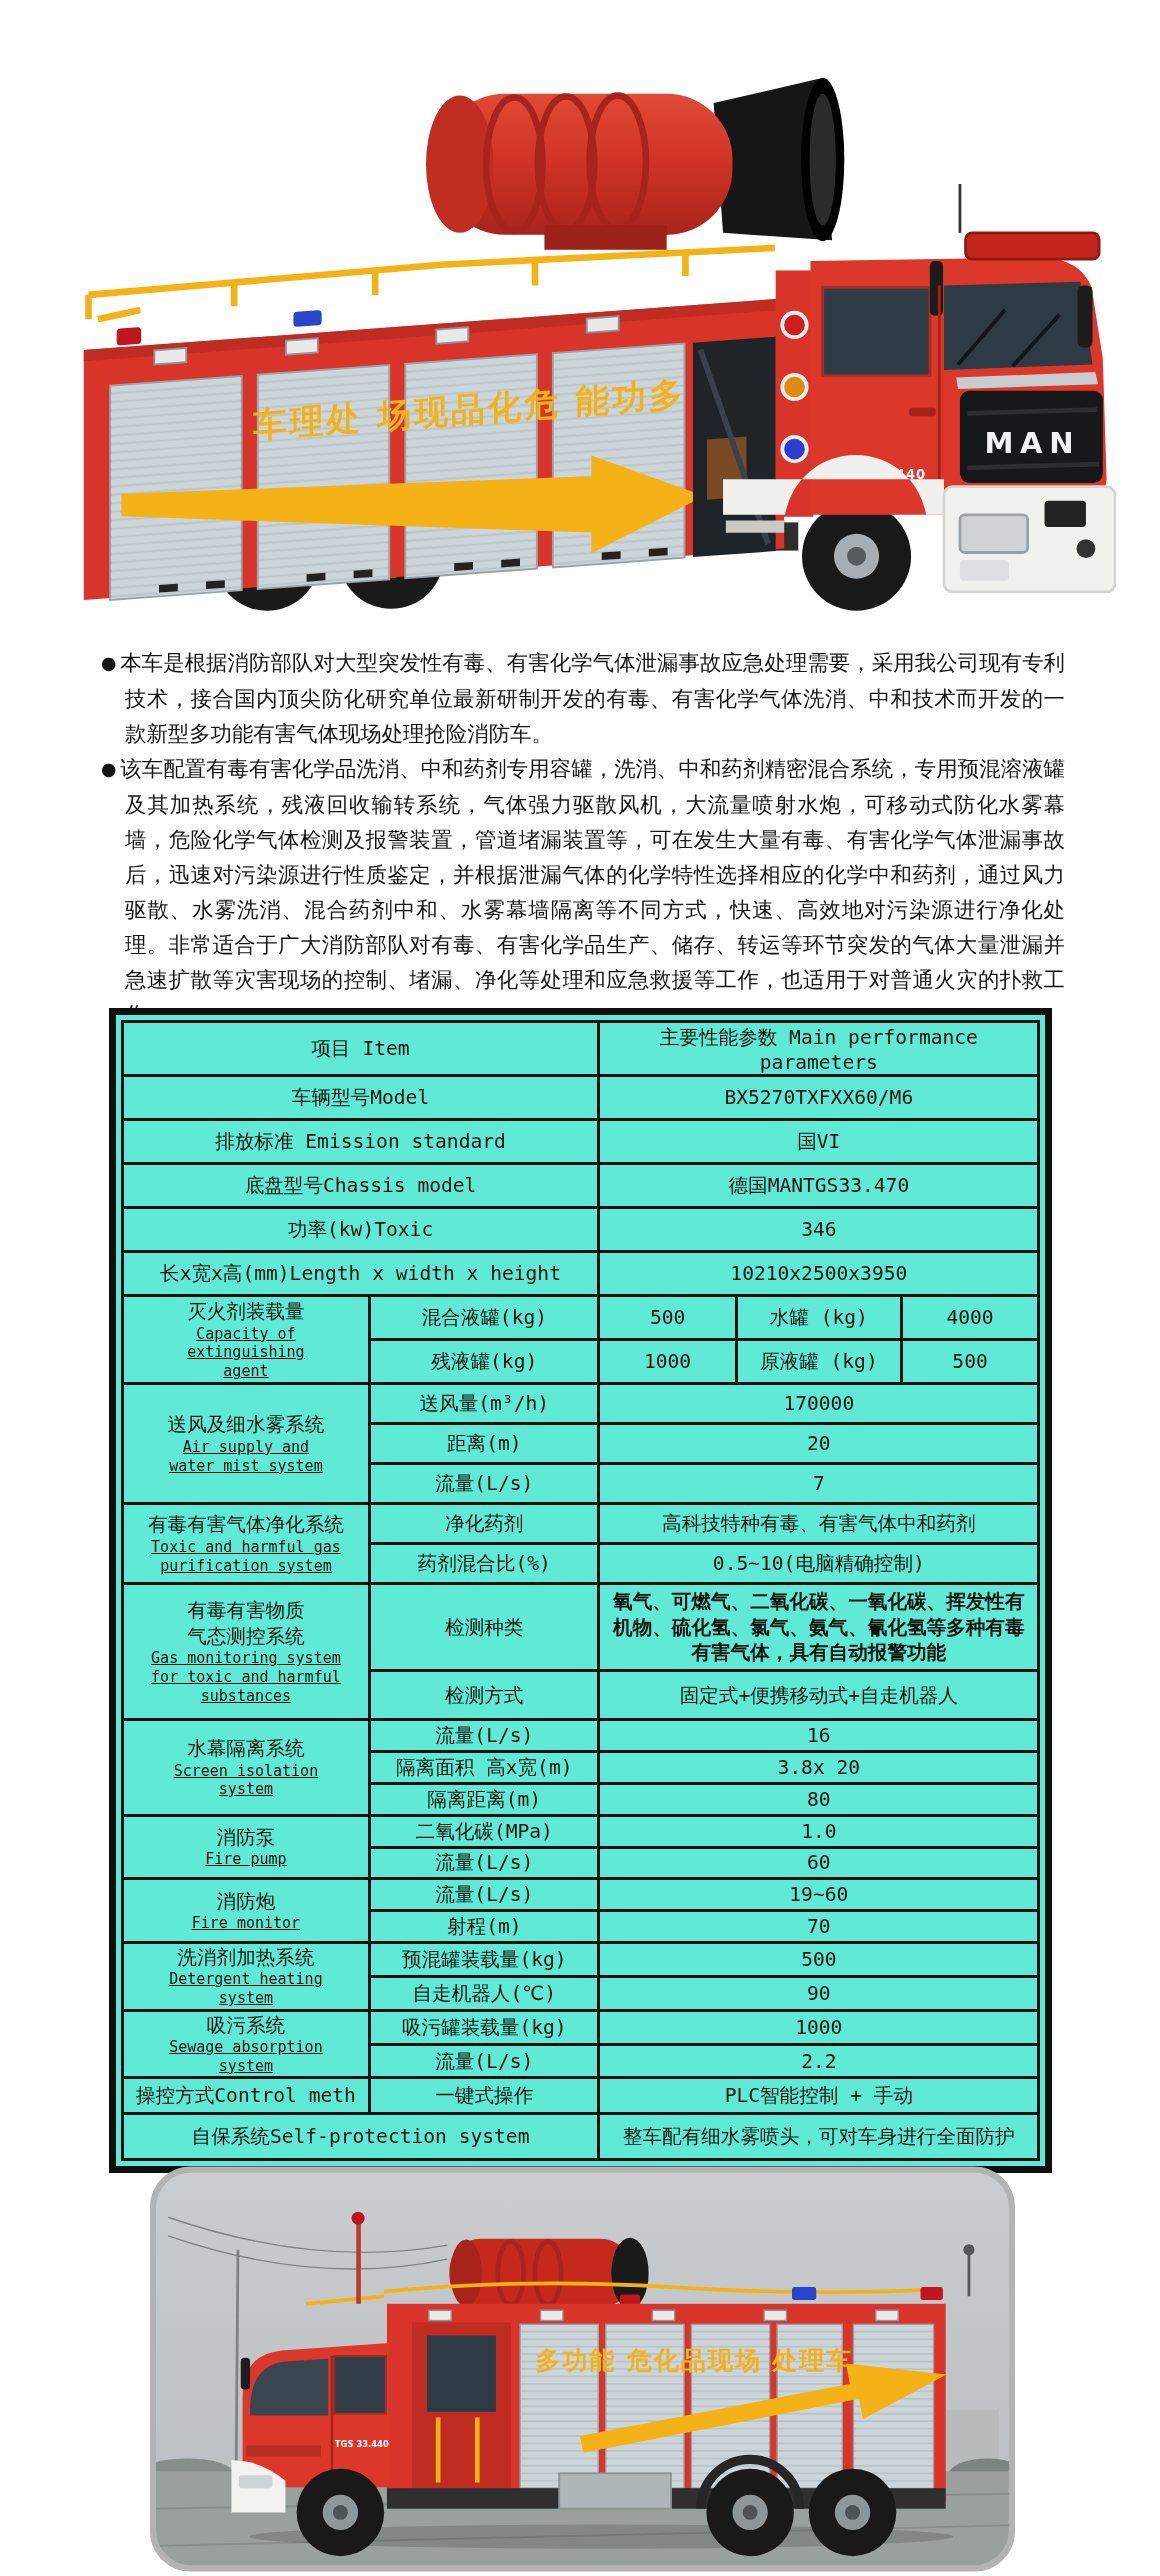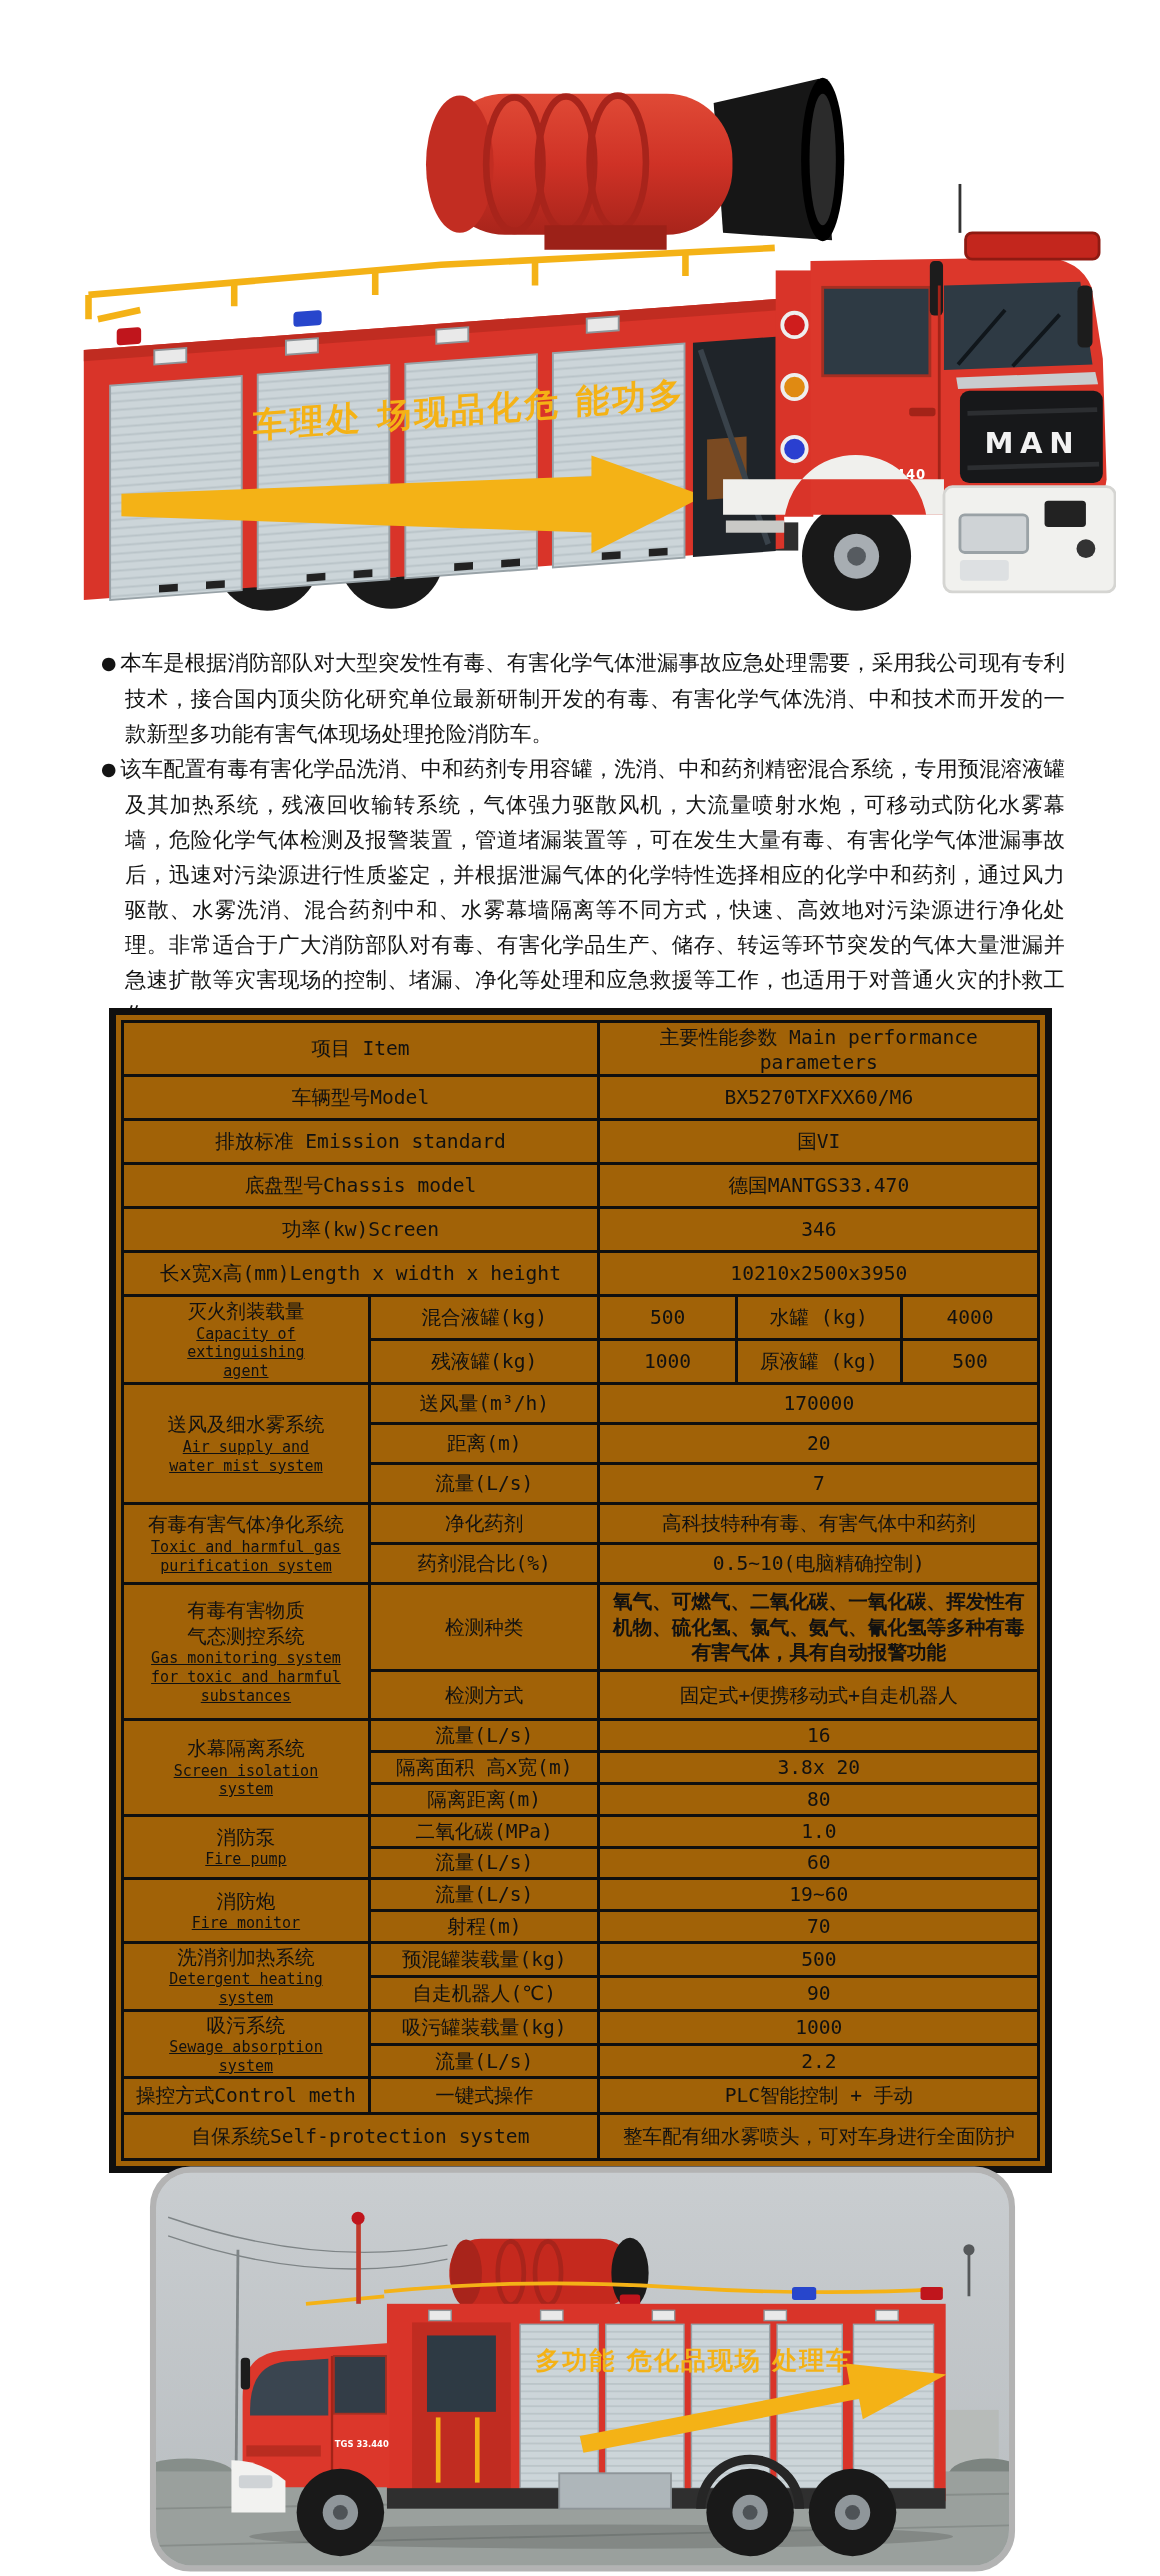--- a/index.html
+++ b/index.html
@@ -12,21 +12,21 @@
   .hero svg{width:100%;height:100%;display:block;}
 
   
   .intro{position:absolute;left:101px;top:645px;width:964px;
          font-size:21.4px;line-height:35px;text-align:justify;color:#141414;}
   .para{margin:0;padding-left:24px;text-indent:-24px;}
   .bullet{font-size:17.7px;vertical-align:0.9px;padding-right:3.7px;}
 
   
   .spec-wrap{position:absolute;left:109px;top:1008px;width:943px;
-             border:7.5px solid #0f0f0f;background:#a16207;padding:4.7px;box-sizing:border-box;}
+             border:7.5px solid #0f0f0f;background:#5eead4;padding:4.7px;box-sizing:border-box;}
   table.spec{border-collapse:collapse;width:100%;table-layout:fixed;
              font-family:"DejaVu Sans Mono","DejaVu Sans",monospace;}
   table.spec td{border:3.7px solid #0f0f0f;text-align:center;vertical-align:middle;
                 font-size:19.6px;padding:0.9px 5.6px;overflow:hidden;}
   td.left{text-align:left;font-size:17.7px;line-height:1.3;font-weight:bold;}
   td.tight{font-size:17px;white-space:nowrap;margin-top:44px;}
   .grp-zh{font-size:19.6px;white-space:pre-line;line-height:1.3;font-family:Liberation Serif, serif;}
   .grp-en{font-size:15px;white-space:pre-line;line-height:1.25;text-decoration:underline;}
   tr.r46{height:44px}tr.r42{height:40px}tr.r92{height:87px}tr.r52{height:49px}
   tr.r31{height:30px}tr.r38{height:36px}tr.r48{height:46px}
@@ -181,21 +181,21 @@
         </tr>
         <tr class="r46">
           <td colspan="2">排放标准 Emission standard</td>
           <td colspan="3">国VI</td>
         </tr>
         <tr class="r46">
           <td colspan="2">底盘型号Chassis model</td>
           <td colspan="3">德国MANTGS33.470</td>
         </tr>
         <tr class="r46">
-          <td colspan="2">功率(kw)Screen</td>
+          <td colspan="2">功率(kw)Toxic</td>
           <td colspan="3">346</td>
         </tr>
         <tr class="r46">
           <td colspan="2">长x宽x高(mm)Length x width x height</td>
           <td colspan="3">10210x2500x3950</td>
         </tr>
 
         <tr class="r46">
           <td rowspan="2">
             <div class="grp-zh">灭火剂装载量</div>

